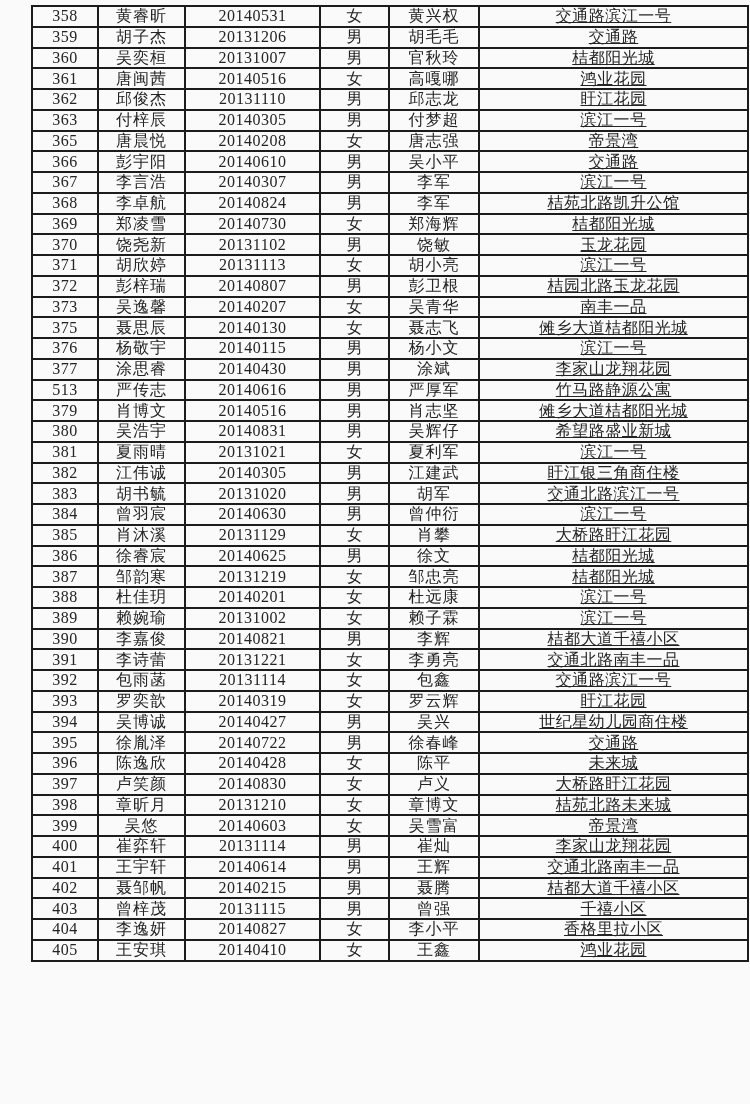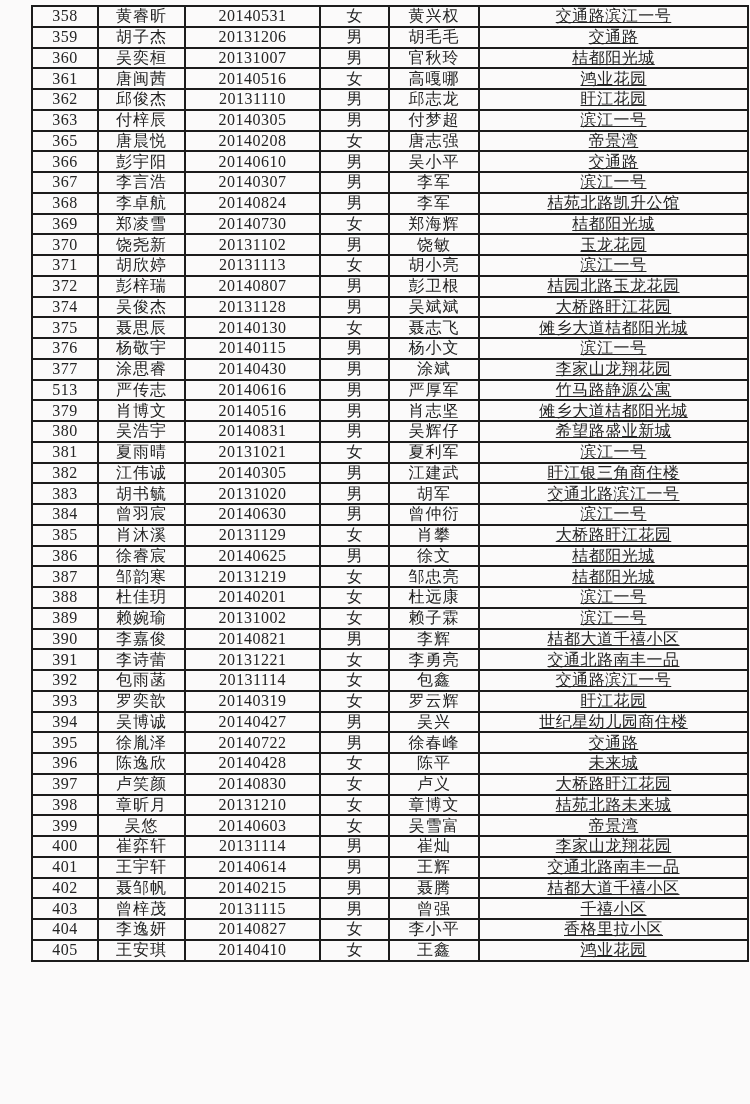--- a/index.html
+++ b/index.html
@@ -174,26 +174,26 @@
         </tr>
         <tr>
           <td class="cell-no">372</td>
           <td class="cell-name">彭梓瑞</td>
           <td class="cell-dob">20140807</td>
           <td class="cell-gender">男</td>
           <td class="cell-parent">彭卫根</td>
           <td class="cell-address">桔园北路玉龙花园</td>
         </tr>
         <tr>
-          <td class="cell-no">374</td>
-          <td class="cell-name">吴俊杰</td>
-          <td class="cell-dob">20131128</td>
-          <td class="cell-gender">男</td>
-          <td class="cell-parent">吴斌斌</td>
-          <td class="cell-address">大桥路盱江花园</td>
+          <td class="cell-no">373</td>
+          <td class="cell-name">吴逸馨</td>
+          <td class="cell-dob">20140207</td>
+          <td class="cell-gender">女</td>
+          <td class="cell-parent">吴青华</td>
+          <td class="cell-address">南丰一品</td>
         </tr>
         <tr>
           <td class="cell-no">375</td>
           <td class="cell-name">聂思辰</td>
           <td class="cell-dob">20140130</td>
           <td class="cell-gender">女</td>
           <td class="cell-parent">聂志飞</td>
           <td class="cell-address">傩乡大道桔都阳光城</td>
         </tr>
         <tr>

